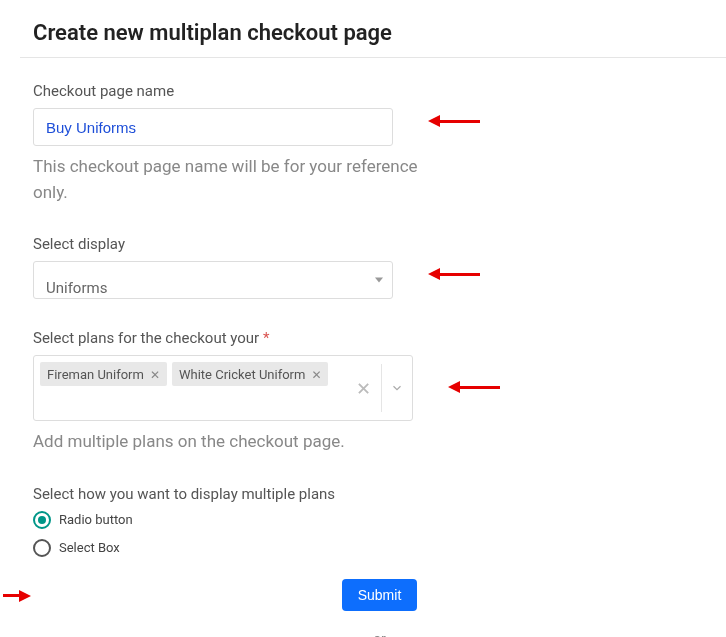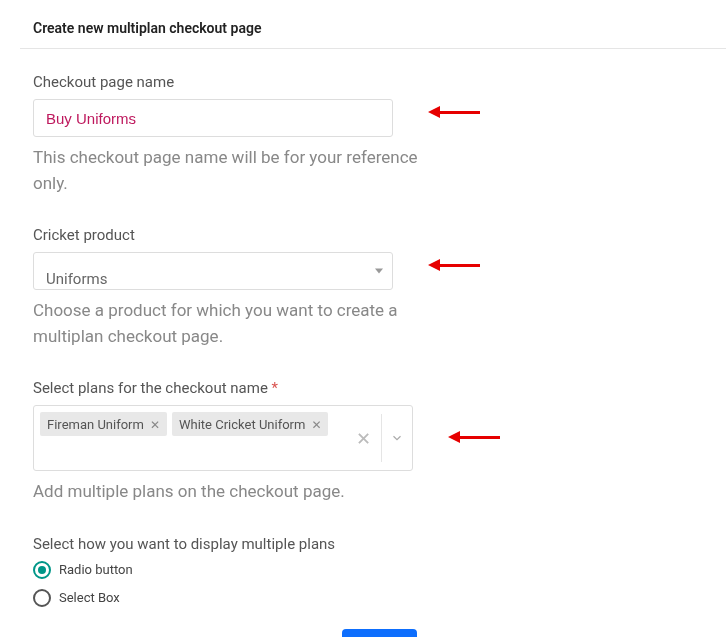--- a/index.html
+++ b/index.html
@@ -4,21 +4,21 @@
   <style>
     * { box-sizing: border-box; margin: 0; padding: 0; }
     body {
       font-family: -apple-system, BlinkMacSystemFont, "Segoe UI", Roboto, "Helvetica Neue", Arial, sans-serif;
       background: #fff;
       color: #333;
       width: 726px;
       padding: 20px 0 20px 33px;
     }
     .page-title {
-      font-size: 14px;
+      font-size: 22px;
       font-weight: 600;
       color: #222;
       margin-bottom: 12px;
     }
     .hr {
       border: none;
       border-top: 1px solid #e5e5e5;
       margin-bottom: 24px;
       margin-left: -13px;
     }
@@ -30,21 +30,21 @@
       display: block;
     }
     .required { color: #d9534f; }
     .text-input {
       width: 360px;
       height: 38px;
       border: 1px solid #ddd;
       border-radius: 3px;
       padding: 0 12px;
       font-size: 15px;
-      color: #be185d;
+      color: #1d4ed8;
       outline: none;
     }
     .help-text {
       font-size: 17px;
       color: #888;
       margin-top: 8px;
       line-height: 1.5;
       max-width: 400px;
     }
     .select-wrap {
@@ -197,37 +197,36 @@
   <label class="field-label">Checkout page name</label>
   <input class="text-input" type="text" value="Buy Uniforms" style="">
   <div class="help-text">This checkout page name will be for your reference only.</div>
   <div class="arrow" style="left:395px; top:33px;">
     <div class="arrow-head-left"></div>
       <div class="arrow-line"></div>
   </div>
 </div>
 
 <div class="field">
-  <label class="field-label">Cricket product</label>
+  <label class="field-label">Select display</label>
   <div class="select-wrap">
     <div class="select-input">
         <span>Uniforms</span>
       </div>
     <div class="select-caret"></div>
   </div>
-  <div class="help-text">Choose a product for which you want to create a multiplan checkout page.</div>
   <div class="arrow" style="left:395px; top:33px;">
     <div class="arrow-head-left"></div>
       <div class="arrow-line"></div>
   </div>
 </div>
 
 <div class="field">
   <label class="field-label">
-    <span>Select plans for the checkout name</span>
+    <span>Select plans for the checkout your</span>
     <span class="required">*</span>
   </label>
   <div class="multiselect">
     <div class="multiselect-tags">
       <span class="tag">
         <span>Fireman Uniform</span>
         <span class="tag-x">✕</span>
       </span>
       <span class="tag">
         <span>White Cricket Uniform</span>

